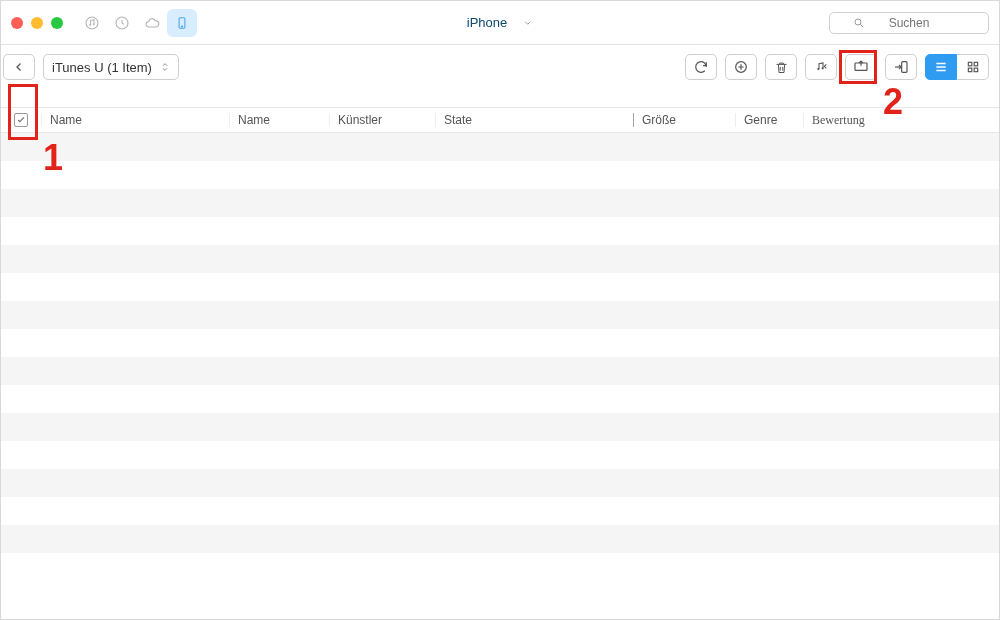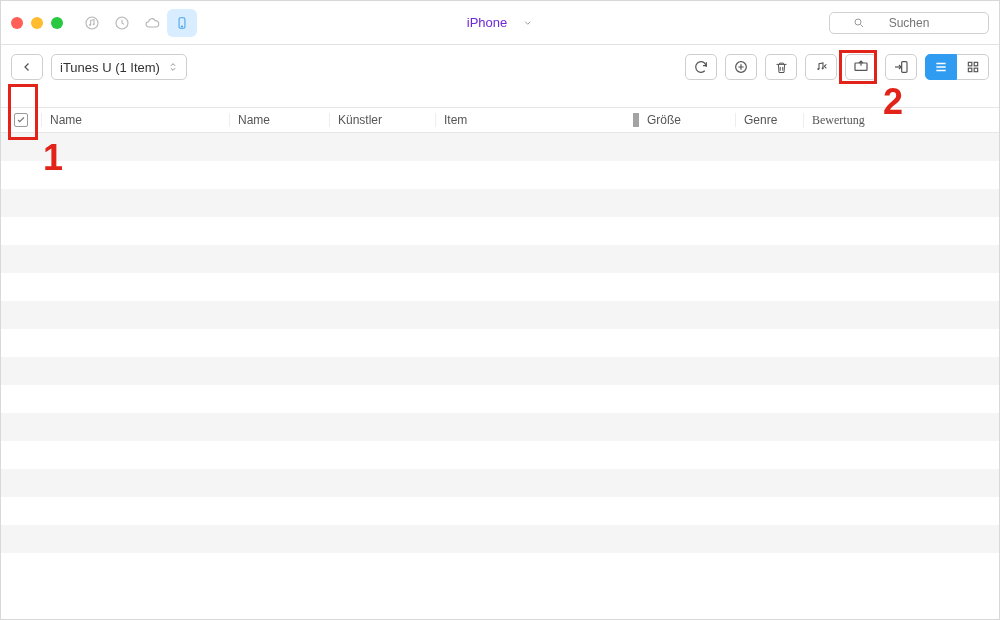--- a/index.html
+++ b/index.html
@@ -28,32 +28,32 @@
     .tl.yellow { background: #febc2e; }
     .tl.green { background: #28c840; }
     .top-icons { display: flex; align-items: center; margin-left: 14px; gap: 0; }
     .top-icon-btn {
       width: 30px; height: 28px; display: flex; align-items: center; justify-content: center;
       color: #b4b4b4; border-radius: 6px; cursor: pointer;
     }
     .top-icon-btn.active { background: #d8edff; color: #4aa3e8; }
     .titlebar-center {
       position: absolute; left: 50%; transform: translateX(-50%);
-      display: flex; align-items: center; gap: 16px; color: #6d28d9;
+      display: flex; align-items: center; gap: 16px; color: #0c4a6e;
     }
     .chev-down { color: #888; }
     .search-wrap { position: absolute; right: 10px; }
     .search-input {
       width: 160px; height: 22px; border: 1px solid #d0d0d0; border-radius: 5px;
       background: #fff; text-align: center; color: #ec4899; font-size: 12px;
       padding: 0 13px;
     }
     
     .toolbar {
-      height: 44px; display: flex; align-items: center; padding: 0 10px;
+      height: 44px; display: flex; align-items: center; padding: 0 2px;
       position: relative;
     }
     .btn {
       height: 26px; border: 1px solid #cfcfcf; border-radius: 5px;
       background: #fff; display: inline-flex; align-items: center; justify-content: center;
       color: #555; cursor: pointer; font-size: 13px;
     }
     .btn.square { width: 32px; }
     .back-btn { width: 32px; margin-right: 8px; }
     .dropdown-btn { padding: 0 8px; gap: 8px; color: #333; }
@@ -68,21 +68,21 @@
     .thead {
       display: flex; height: 26px; align-items: center; border-top: 1px solid #e6e6e6;
       border-bottom: 1px solid #e6e6e6; color: #555; font-size: 12px; background: #fff; margin-top: 18px;
     }
     .cell { padding: 0 8px; overflow: hidden; white-space: nowrap; text-overflow: ellipsis; }
     .c-check { width: 40px; display: flex; align-items: center; justify-content: center; }
     .c-name  { width: 188px; border-left: 1px solid #eee; }
     .c-time  { width: 100px; border-left: 1px solid #eee; }
     .c-artist{ width: 106px; border-left: 1px solid #eee; }
     .c-album { width: 198px; border-left: 1px solid #eee; }
-    .c-size  { width: 102px; border-left: 6px solid #a3a3a3; }
+    .c-size  { width: 102px; border-left: 1px solid #a3a3a3; }
     .c-genre { width: 68px; border-left: 1px solid #eee; }
     .c-rating{ width: 80px; border-left: 1px solid #eee; font-family: Liberation Serif, serif; }
     
     .rows { }
     .row { display: flex; height: 28px; align-items: center; font-size: 12.5px; }
     .row.selected { background: #22a4f4; color: #fff; }
     .row .cell { border: none; }
     .stripe { height: 28px; }
     .stripe:nth-child(odd) { background: #f5f5f5; }
     .stripe:nth-child(even) { background: #ffffff; }
@@ -239,21 +239,21 @@
   <div class="cell c-check">
     <span class="thead-check">
       <svg width="10" height="10" viewBox="0 0 24 24" fill="none" stroke="currentColor" stroke-width="3">
           <path d="M5 12l4 4 10-10"></path>
         </svg>
     </span>
   </div>
   <div class="cell c-name">Name</div>
   <div class="cell c-time">Name</div>
   <div class="cell c-artist">Künstler</div>
-  <div class="cell c-album">Item</div>
+  <div class="cell c-album">State</div>
   <div class="cell c-size">Größe</div>
   <div class="cell c-genre">Genre</div>
   <div class="cell c-rating">Bewertung</div>
 </div>
 
 <div class="rows">
   <div class="stripe"></div>
   <div class="stripe"></div>
   <div class="stripe"></div>
   <div class="stripe"></div>

